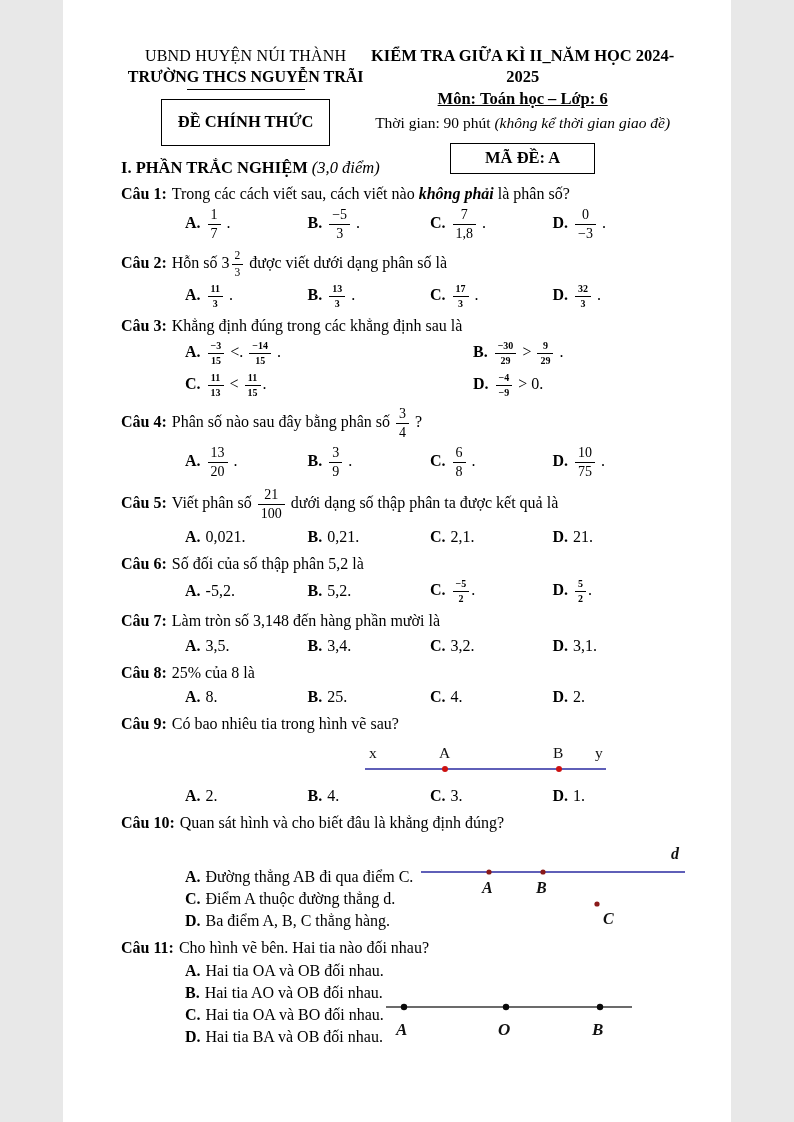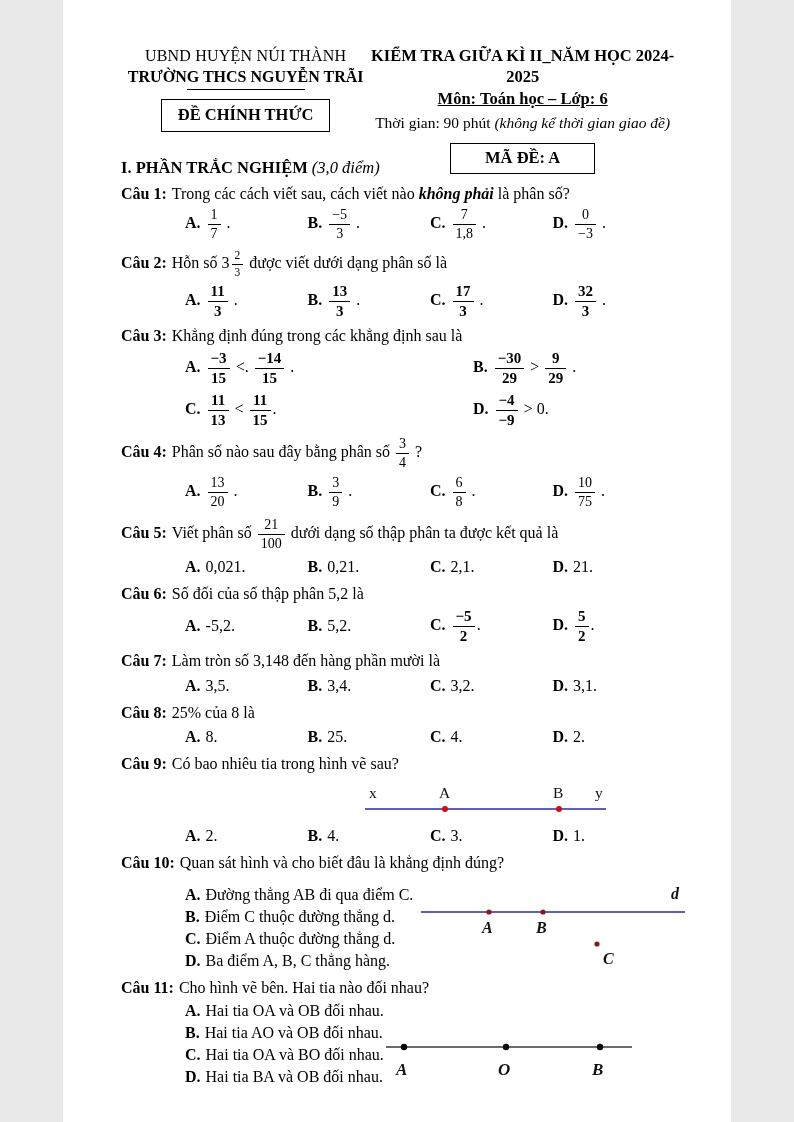--- a/index.html
+++ b/index.html
@@ -10,21 +10,21 @@
     font-size:16px;line-height:1.25;
   }
   
   .header{display:flex;}
   .h-left{width:45%;text-align:center;}
   .h-right{width:55%;text-align:center;}
   .org{font-size:16px;letter-spacing:.2px;}
   .school{font-size:16px;font-weight:bold;margin-top:1px;}
   .school-underline{width:118px;border-bottom:1.6px solid #000;margin:2px auto 0;}
   .official-box{display:inline-block;border:1.6px solid #000;font-weight:bold;
-    font-size:16.5px;padding:5px 16px;margin-top:9px;}
+    font-size:16.5px;padding:12px 16px;margin-top:9px;}
   .exam-title{font-size:16.5px;font-weight:bold;}
   .subject{font-size:16.5px;font-weight:bold;text-decoration:underline;margin-top:2px;}
   .time{font-size:15.5px;margin-top:3px;}
   .time i{font-style:italic;}
   .code-box{display:inline-block;border:1.6px solid #000;font-weight:bold;
     font-size:16.5px;padding:4px 34px;margin-top:11px;}
   
   .section-head{margin-top:-16px;font-size:16.5px;}
   .section-head b{font-weight:bold;}
   .section-head i{font-style:italic;font-weight:normal;}
@@ -40,21 +40,21 @@
   .opts.grid2{display:grid;grid-template-columns:288px 1fr;padding-left:64px;row-gap:3px;}
   .opts.list{padding-left:64px;}
   .opts.list .opt{display:block;margin:2px 0;}
   .opt{white-space:nowrap;}
   .okey{font-weight:bold;margin-right:5px;}
   
   .frac{display:inline-block;vertical-align:middle;text-align:center;line-height:1;margin:2px 2px;}
   .frac .num{display:block;padding:0 3px 2px;}
   .frac .den{display:block;border-top:1.2px solid #000;padding:2px 3px 0;}
   .frac.f{font-size:14px;}
-  .frac.fb{font-size:15px;font-weight:bold;}
+  .frac.fb{font-size:10px;font-weight:bold;}
   .frac.fs{font-size:11.5px;}
   
   .qfig.center{margin:6px 0 2px 240px;}
   .qrow{display:flex;align-items:flex-end;}
   .optcol{flex:1 1 auto;}
   .qfig.right{flex:0 0 auto;}
   .fig-q10{width:292px;margin-top:8px;}
   .fig-q11{width:252px;margin-top:24px;margin-right:44px;}
   svg text{font-family:"Liberation Serif",serif;}
 </style>
@@ -171,21 +171,20 @@
           <span class="opt"><b class="okey">C.</b><span class="otext"><span class="txt">3.</span></span></span>
           <span class="opt"><b class="okey">D.</b><span class="otext"><span class="txt">1.</span></span></span>
         </div>
       </div>
       <div class="question">
         <div class="qhead"><span class="qlabel">Câu 10:</span><span class="qtext"><span class="txt">Quan sát hình và cho biết đâu là khẳng định đúng?</span></span></div>
         <div class="qrow">
           <div class="optcol">
             <div class="opts list">
               <span class="opt"><b class="okey">A.</b><span class="otext"><span class="txt">Đường thẳng AB đi qua điểm C.</span></span></span>
-              <span class="opt"><b class="okey">B.</b><span class="otext"><span class="txt">Điểm C thuộc đường thẳng d.</span></span></span>
               <span class="opt"><b class="okey">C.</b><span class="otext"><span class="txt">Điểm A thuộc đường thẳng d.</span></span></span>
               <span class="opt"><b class="okey">D.</b><span class="otext"><span class="txt">Ba điểm A, B, C thẳng hàng.</span></span></span>
             </div>
           </div>
           <div class="qfig right fig-q10"><svg width="292" height="86">
               <line x1="8" y1="30" x2="272" y2="30" stroke="#2a2aa0" stroke-width="1.4"></line>
               <text x="258" y="17" font-size="16" font-weight="bold" font-style="italic" fill="#111">d</text>
               <circle cx="76" cy="30" r="2.6" fill="#8a1a1a"></circle>
               <text x="69" y="51" font-size="16" font-weight="bold" font-style="italic" fill="#111">A</text>
               <circle cx="130" cy="30" r="2.6" fill="#8a1a1a"></circle>

